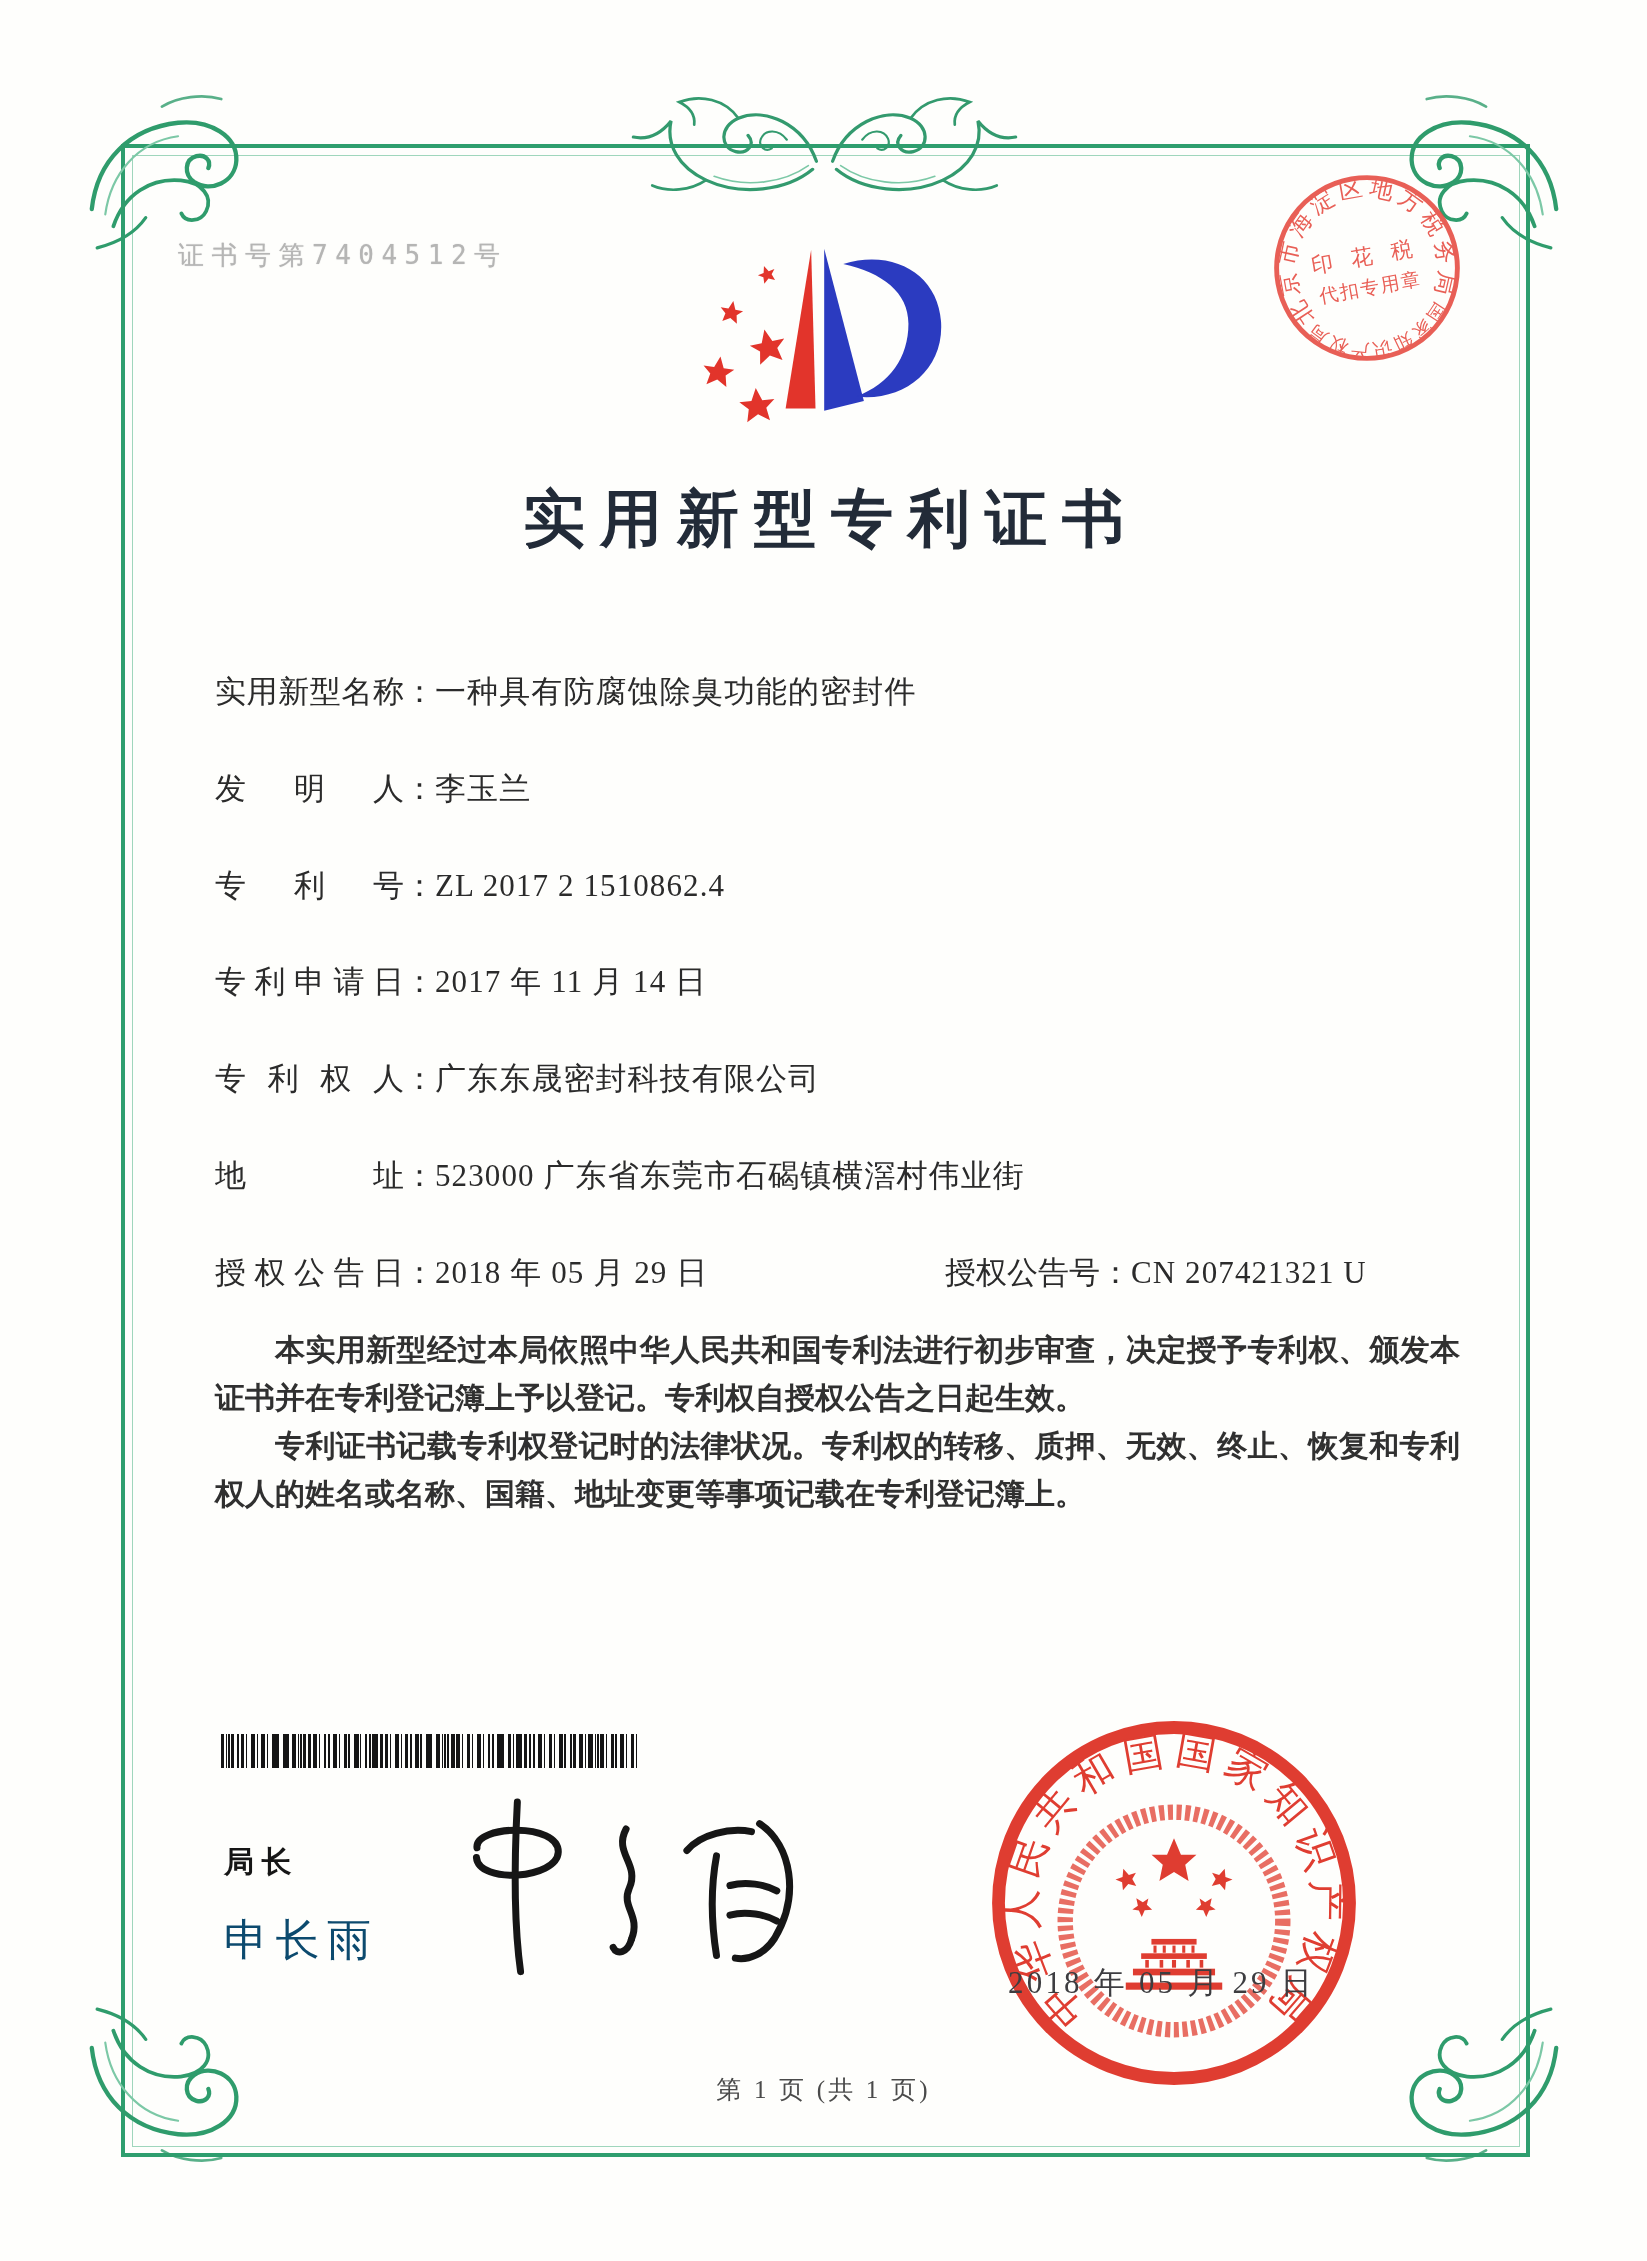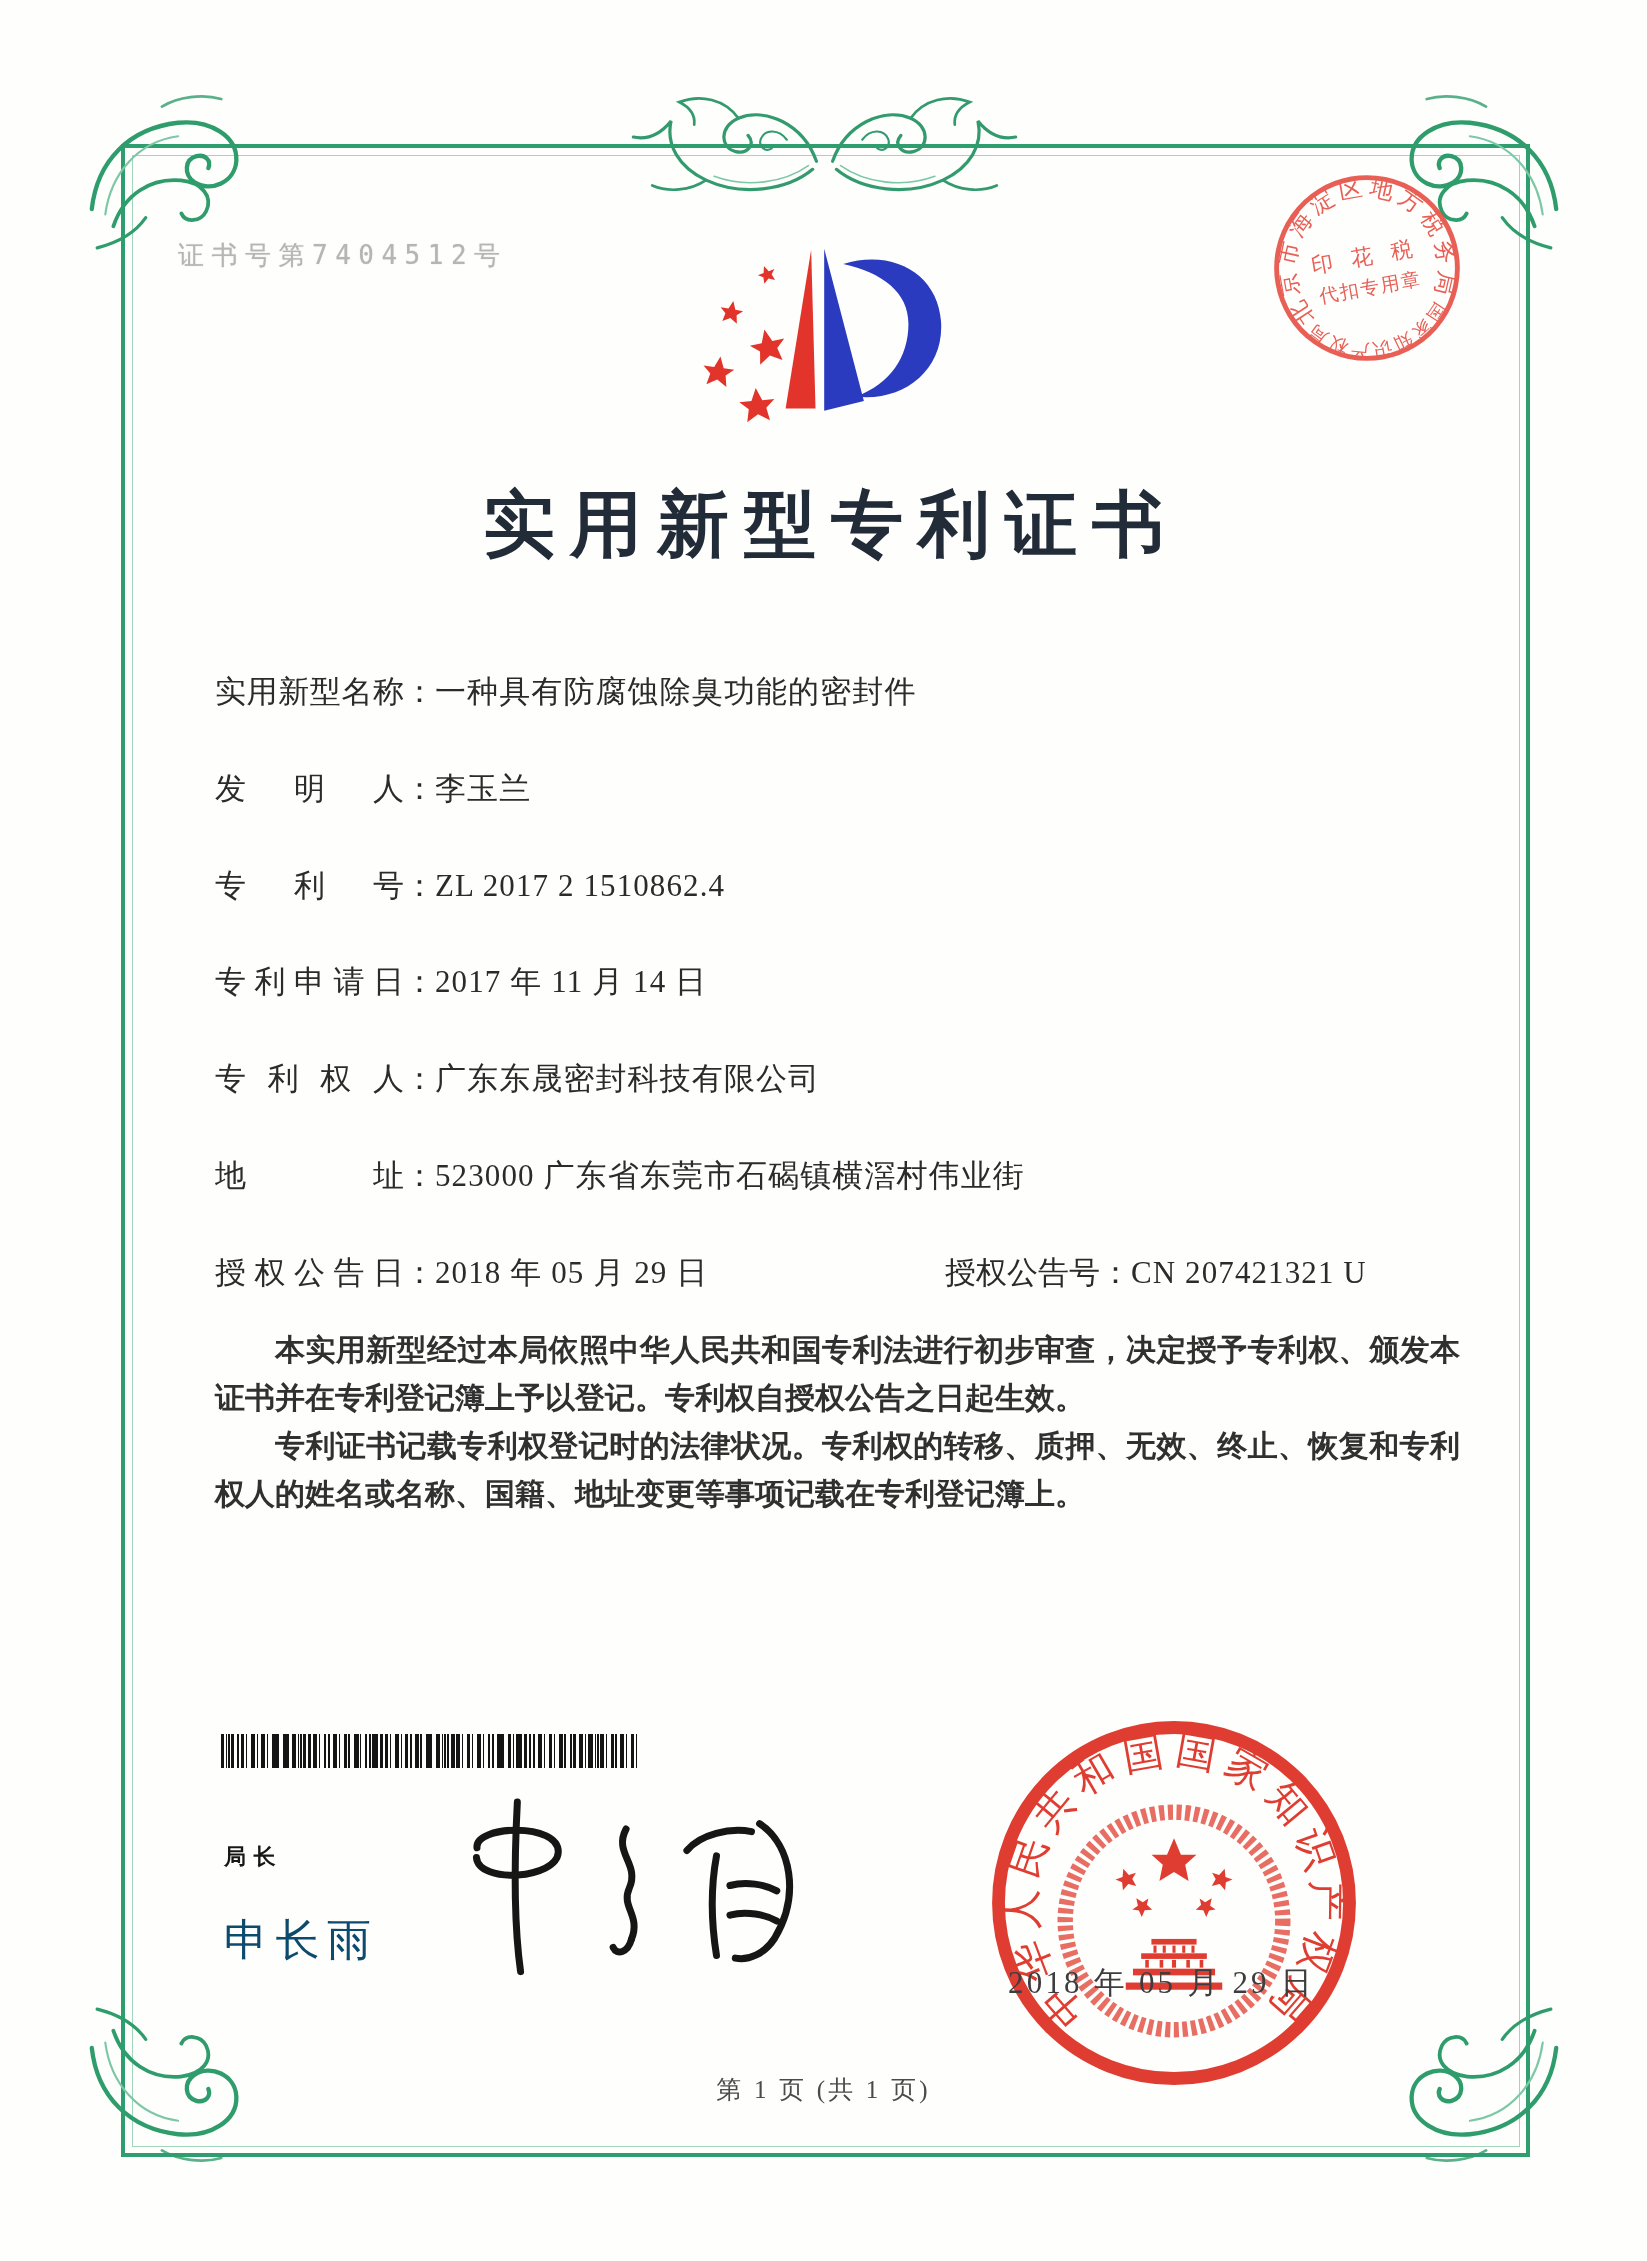--- a/index.html
+++ b/index.html
@@ -21,39 +21,39 @@
   .dragons{position:absolute;left:593px;top:75px;width:463px;height:151px;}
   
   .certno{position:absolute;left:178px;top:238px;font-family:"DejaVu Sans Mono",monospace;
     font-size:26px;letter-spacing:7.5px;color:#a3a3a3;opacity:.8;text-shadow:0 0 1.1px #bbb;}
   
   .logo{position:absolute;left:703px;top:241px;width:250px;height:185px;}
   
   .taxstamp{position:absolute;left:1269px;top:170px;width:196px;height:196px;opacity:.88;}
   
   .title{position:absolute;left:50%;top:477px;transform:translateX(-50%);
-    font-size:72px;font-weight:700;color:#222b38;letter-spacing:15px;
+    font-size:62px;font-weight:700;color:#222b38;letter-spacing:15px;
     padding-left:15px;white-space:nowrap;}
   
   .fields{position:absolute;left:215px;top:0;width:1250px;font-size:31px;color:#2b2b2b;}
   .frow{position:absolute;left:0;white-space:nowrap;}
   .flabel{display:inline-block;width:189px;text-align:justify;text-align-last:justify;vertical-align:bottom;}
   .fvalue{letter-spacing:1.1px;}
   .grant-no{position:absolute;left:730px;top:0;white-space:nowrap;}
   
   .paras{position:absolute;left:215px;top:1326px;width:1245px;font-size:30px;
     line-height:48px;text-align:justify;color:#303030;font-weight:bold;}
   .paras p{margin:0;text-indent:2em;}
   
   .barcode{position:absolute;left:221px;top:1734px;width:416px;height:34px;
     background-image:
       repeating-linear-gradient(90deg,#141414 0 2.7px,transparent 2.7px 4.8px,#141414 4.8px 6px,transparent 6px 9.7px,#141414 9.7px 13.5px,transparent 13.5px 15.6px,#141414 15.6px 16.7px,transparent 16.7px 20.5px),
       repeating-linear-gradient(90deg,transparent 0 7px,#141414 7px 8.6px,transparent 8.6px 16px,#141414 16px 18px,transparent 18px 24px);
   }
-  .signer-title{position:absolute;left:224px;top:1842px;font-size:22px;font-weight:700;
+  .signer-title{position:absolute;left:224px;top:1842px;font-size:30px;font-weight:700;
     letter-spacing:7.5px;color:#161616;}
   .signer-name{position:absolute;left:224px;top:1911px;font-size:44px;font-weight:400;
     letter-spacing:7.5px;color:#0c4a6e;}
   .signature{position:absolute;left:415px;top:1794px;width:420px;height:183px;}
   
   .seal{position:absolute;left:979px;top:1708px;width:390px;height:390px;opacity:.94;}
   .seal-date{position:absolute;left:1008px;top:1962px;font-size:31px;letter-spacing:3.2px;
     color:#3d3d40;white-space:nowrap;}
   .footer{position:absolute;left:50%;top:2073px;transform:translateX(-50%);
     font-size:25px;letter-spacing:3.2px;color:#4a4a4a;white-space:nowrap;text-align:center;}

